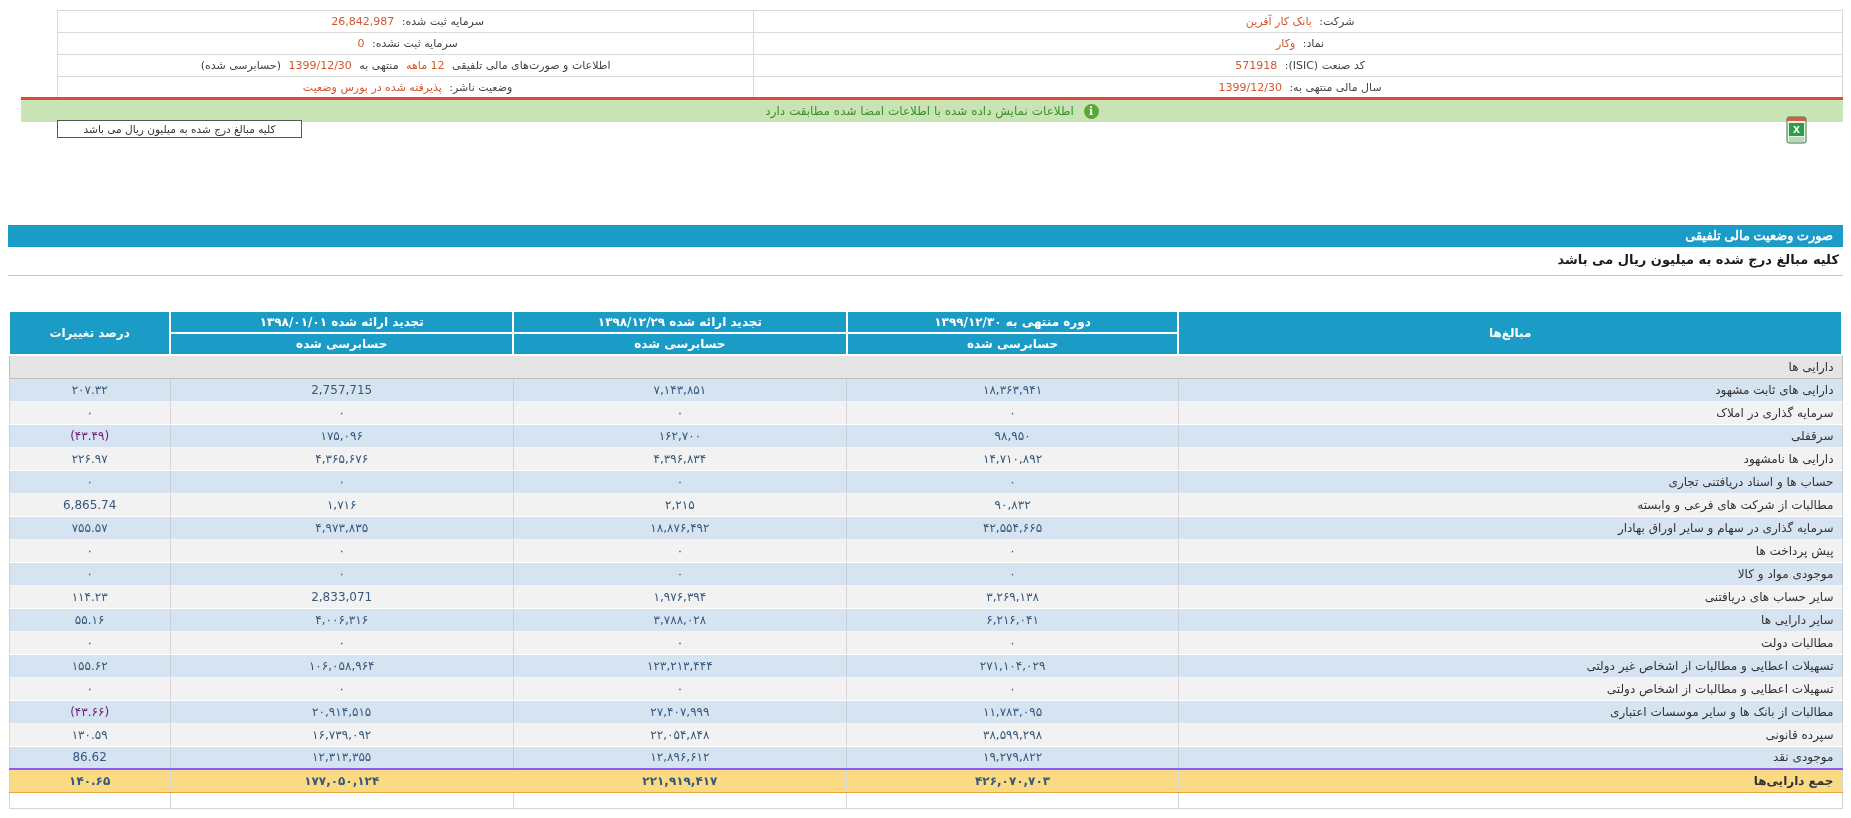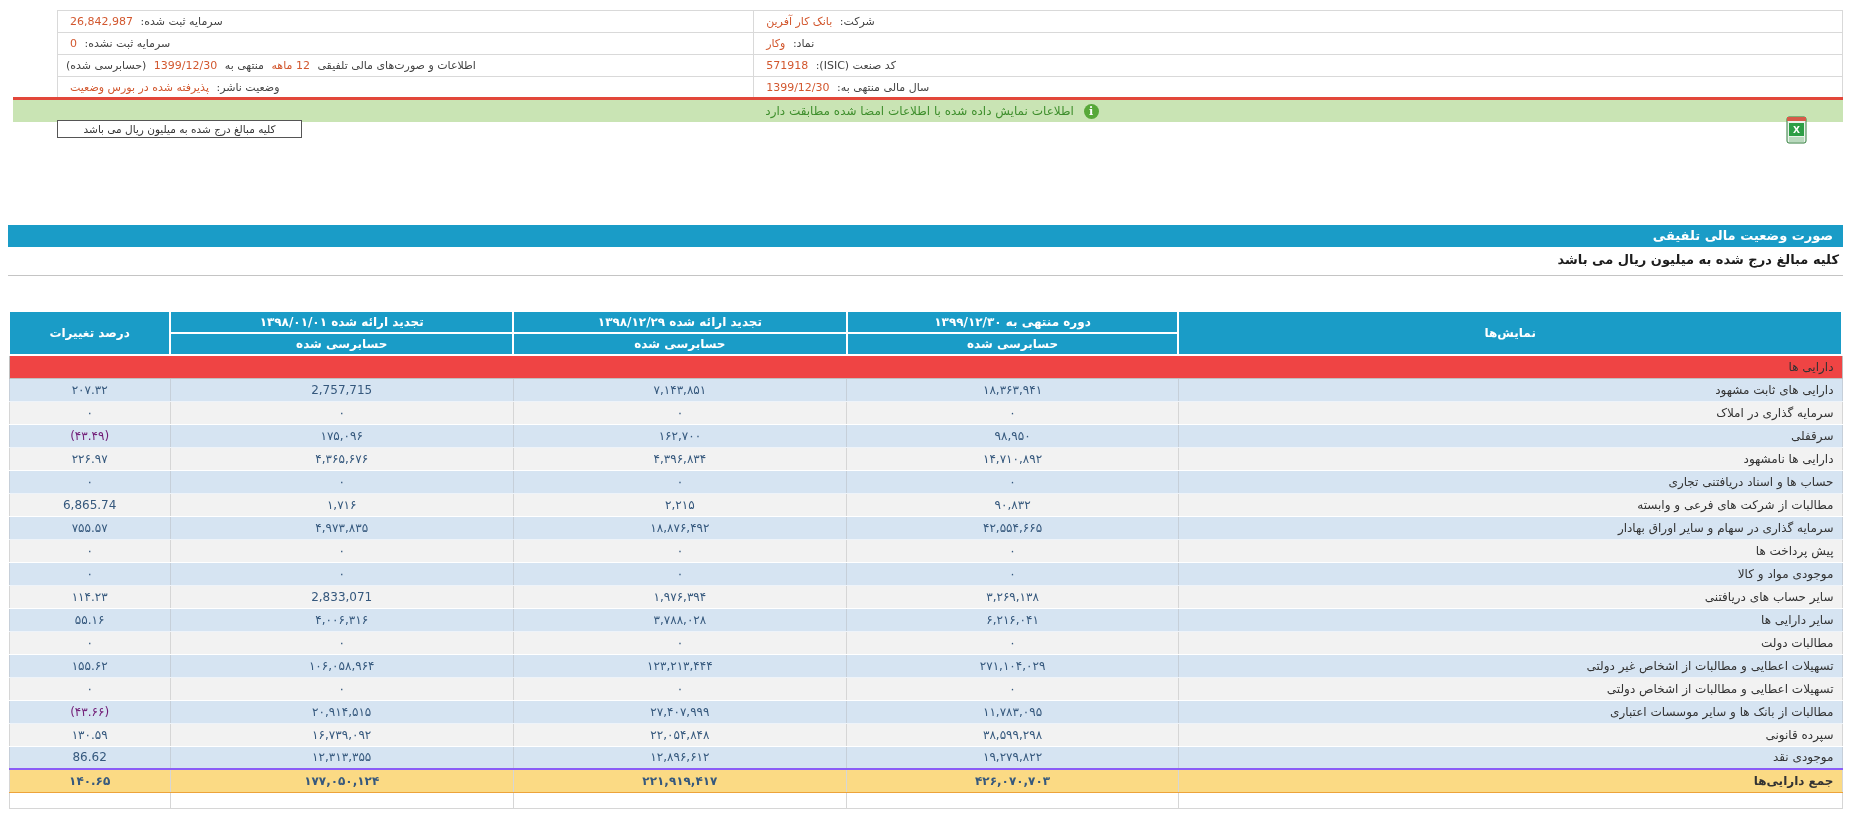--- a/index.html
+++ b/index.html
@@ -2,59 +2,59 @@
 <html lang="fa" dir="rtl"><head>
 <meta charset="utf-8">
 <style>
   html,body{margin:0;padding:0;background:#fff;}
   .page{position:relative;width:1851px;height:818px;overflow:hidden;background:#fff;
         direction:rtl;font-family:"DejaVu Sans","Liberation Sans",sans-serif;color:#333;}
 
   
   .info-table{position:absolute;top:10px;right:8px;width:1786px;border-collapse:collapse;
               font-size:11px;color:#444;}
-  .info-table td{border:1px solid #d9d9d9;height:21px;padding:0 8px;text-align:left;
+  .info-table td{border:1px solid #d9d9d9;height:21px;padding:0 8px;text-align:center;
                  background:#fff;white-space:nowrap;}
   .info-table td.r{width:61%;}
   .info-table .val{color:#d2572e;margin:0 4px;}
   .info-table .lbl{color:#444;}
 
   
   .banner{position:absolute;top:97px;right:8px;width:1822px;height:22px;background:#c9e4b4;
           border-top:3px solid #e2473a;text-align:center;line-height:22px;font-size:12px;
-          color:#3f8f2d;padding-left:8px;}
+          color:#3f8f2d;}
   .info-icon{display:inline-block;width:15px;height:15px;border-radius:50%;background:#57a839;
              color:#fff;font-weight:bold;font-size:11px;line-height:15px;text-align:center;
              vertical-align:middle;margin-left:6px;font-family:"DejaVu Serif",serif;}
 
   
   .unit-box{position:absolute;top:120px;left:57px;width:243px;height:16px;border:1px solid #555;
             background:#fff;font-size:10.5px;line-height:16px;text-align:center;color:#333;}
 
   
   .excel{position:absolute;top:116px;right:44px;width:21px;height:28px;cursor:pointer;}
 
   
   .section-bar{position:absolute;top:225px;right:8px;width:1835px;height:22px;background:#1a9cc7;
                color:#fff;font-weight:bold;font-size:13px;line-height:22px;box-sizing:border-box;
-               padding-right:10px;}
+               padding-right:10px;font-family:Liberation Serif, serif;}
   .unit-row{position:absolute;top:247px;right:8px;width:1835px;height:29px;line-height:26px;
             font-weight:bold;font-size:13px;color:#1c1c1c;border-bottom:1px solid #c4c4c4;
             box-sizing:border-box;padding-right:4px;background:#fff;}
 
   
   .fin-table{position:absolute;top:310px;right:8px;width:1835px;border-collapse:collapse;
              font-size:12px;table-layout:fixed;}
   .fin-table th{background:#1a9cc7;color:#fff;font-weight:bold;font-size:12px;height:20px;
                 border:2px solid #fff;padding:0 4px;}
   .fin-table td{border:1px solid #cfd4da;height:23px;padding:0 8px;box-sizing:border-box;}
   .fin-table td:first-child{text-align:right;color:#333;}
   .num{direction:ltr;text-align:center;color:#35587d;}
   .neg{color:#701a75;}
-  tr.category td{background:#ef4444;color:#222;border:1px solid #bfbfbf;}
+  tr.category td{background:#e5e5e5;color:#222;border:1px solid #bfbfbf;}
   tr.odd  td{background:#d6e4f2;border-color:#eef3f9 #c6cfd9;}
   tr.even td{background:#f2f2f2;border-color:#fff #d6d6d6;}
   tr.total td{background:#fbda84;border-top:2px solid #8b5cf6;border-bottom:1px solid #eda33a;
               font-weight:bold;}
   tr.partial td{background:#fff;height:16px;border-color:#d6d6d6;}
 </style>
 </head>
 <body>
 
 <div class="page">
@@ -132,21 +132,21 @@
   <table class="fin-table">
     <colgroup>
       <col style="width:36.2%">
         <col style="width:18.1%">
         <col style="width:18.2%">
       <col style="width:18.7%">
         <col style="width:8.8%">
     </colgroup>
     <thead>
       <tr>
-        <th rowspan="2">نمایش‌ها</th>
+        <th rowspan="2">مبالغ‌ها</th>
         <th>دوره منتهی به ۱۳۹۹/۱۲/۳۰</th>
         <th>تجدید ارائه شده ۱۳۹۸/۱۲/۲۹</th>
         <th>تجدید ارائه شده ۱۳۹۸/۰۱/۰۱</th>
         <th rowspan="2">درصد تغییرات</th>
       </tr>
       <tr>
         <th>حسابرسی شده</th>
         <th>حسابرسی شده</th>
         <th>حسابرسی شده</th>
       </tr>

